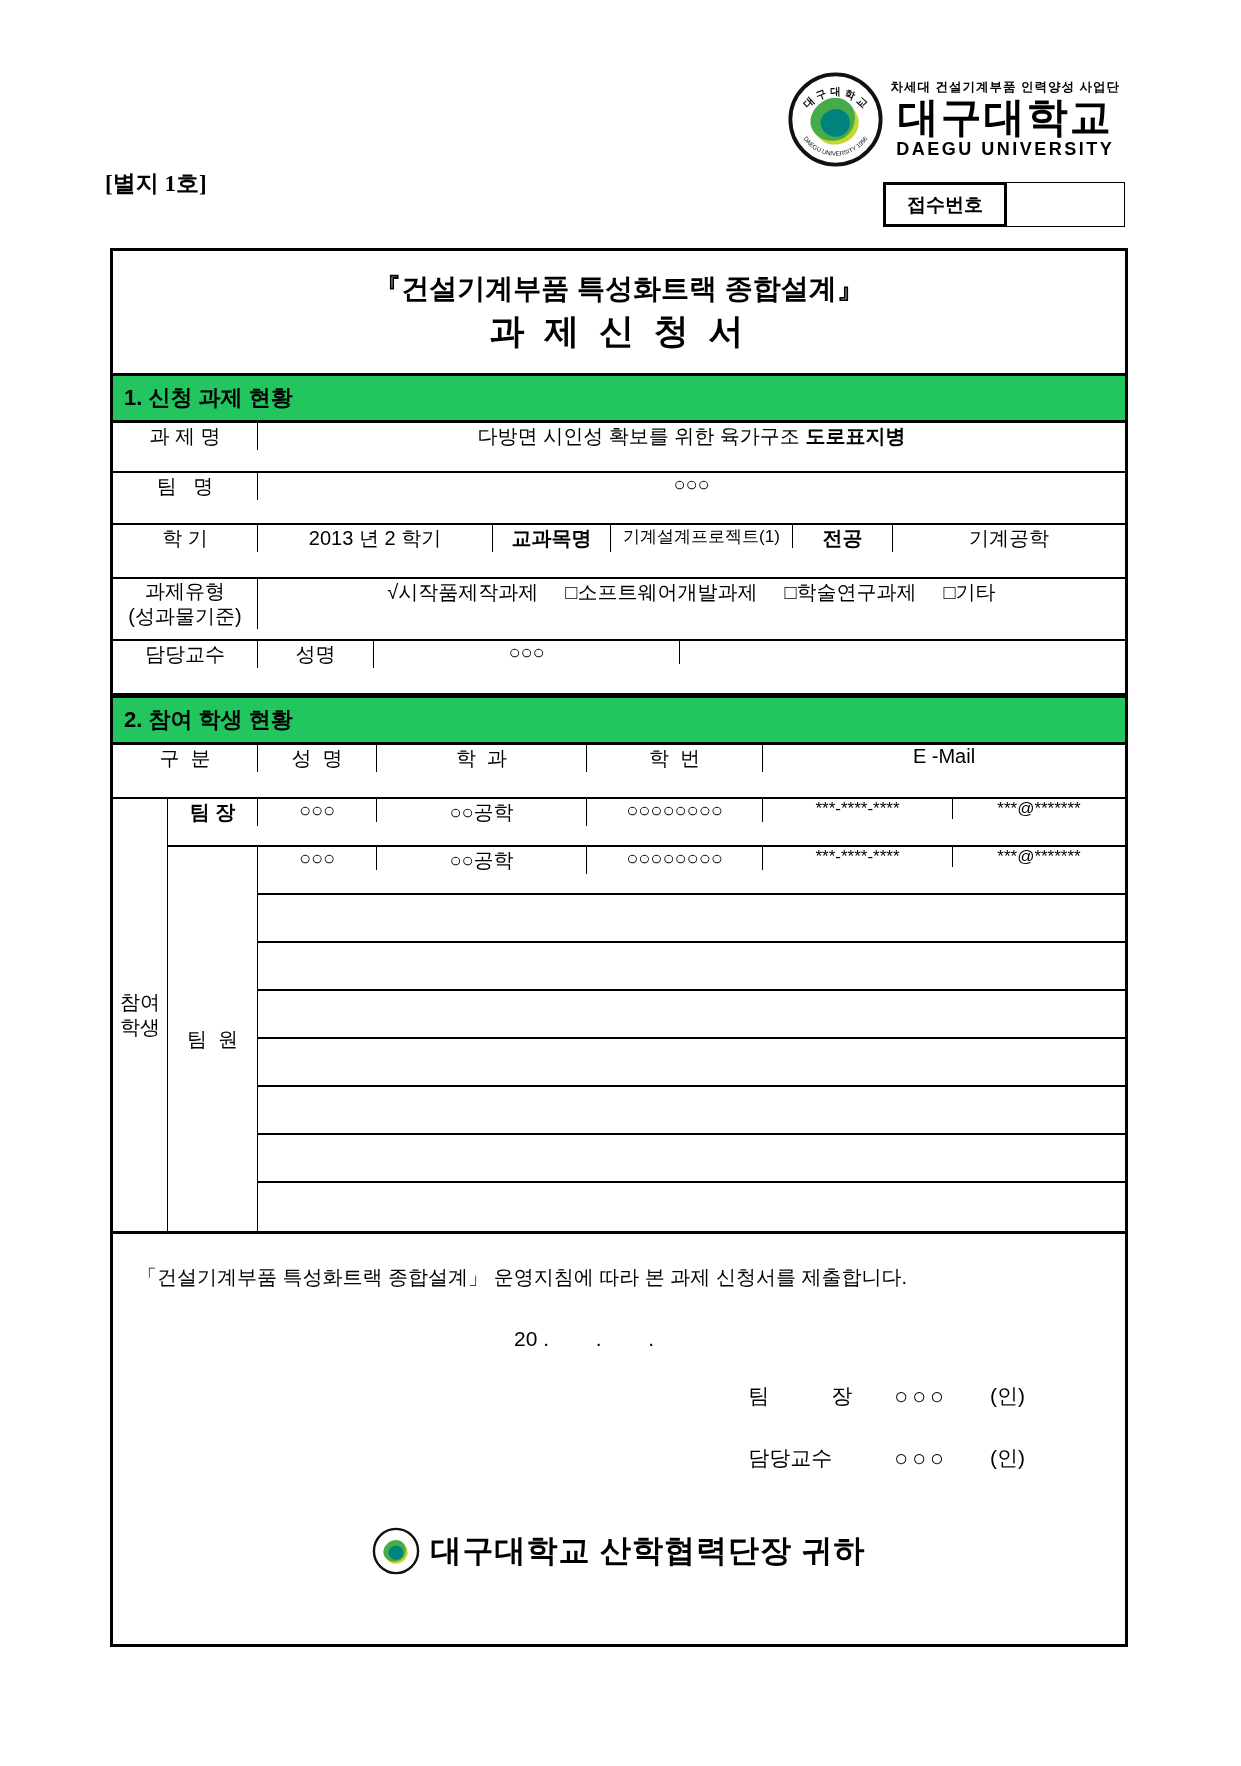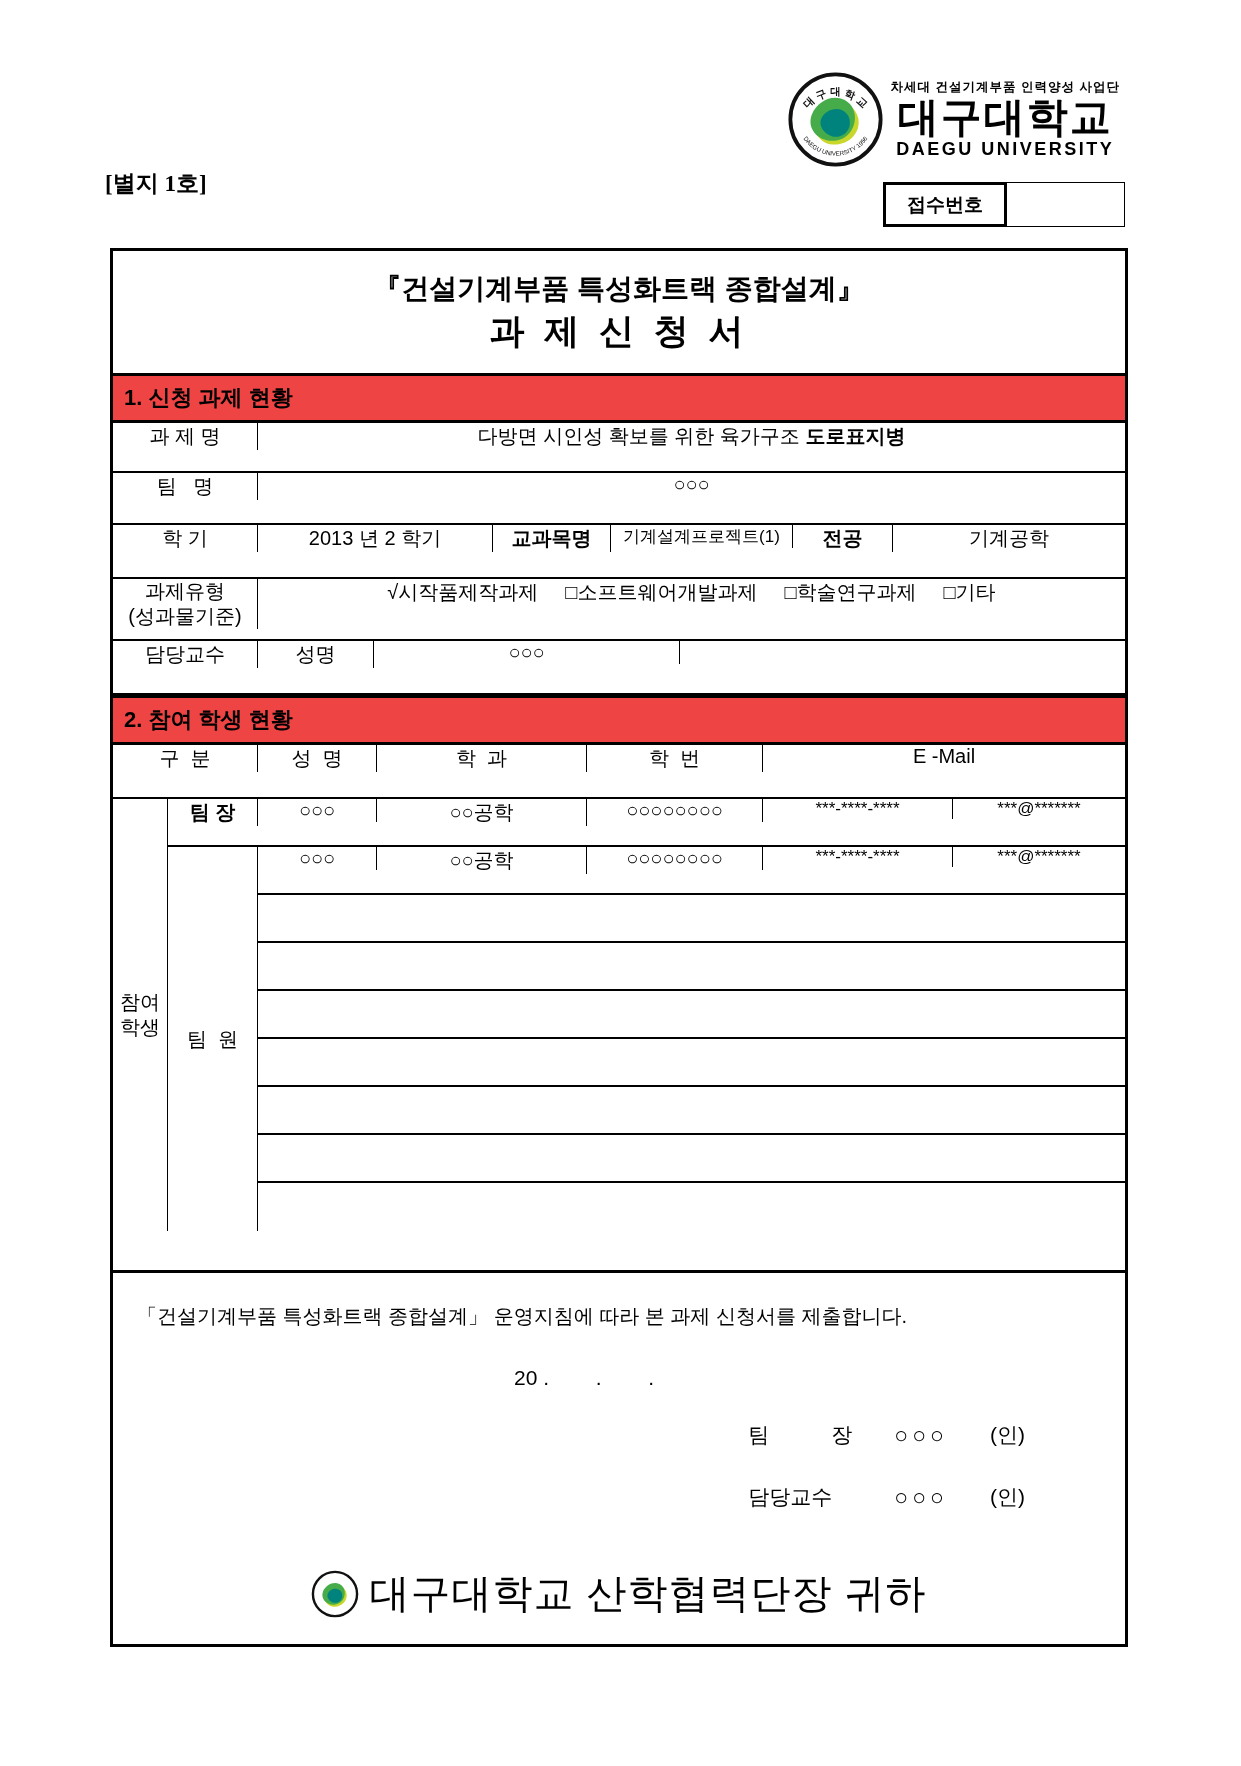--- a/index.html
+++ b/index.html
@@ -25,21 +25,21 @@
 
   
   .main-box { position:absolute; left:110px; top:248px; width:1018px; height:1399px;
               border:3px solid #000; background:#fff; }
 
   .title-block { height:122px; display:flex; flex-direction:column; align-items:center;
                  justify-content:center; }
   .t1 { font-size:28px; font-weight:bold; white-space:pre; }
   .t2 { font-size:35px; font-weight:bold; letter-spacing:5px; white-space:pre; }
 
-  .section-bar { height:50px; background:#ef4444; border-top:3px solid #000; border-bottom:3px solid #000;
+  .section-bar { height:50px; background:#22c55e; border-top:3px solid #000; border-bottom:3px solid #000;
                  display:flex; align-items:center; padding-left:11px; font-size:22px; font-weight:bold; }
 
   .trow { display:flex; border-bottom:2px solid #000; align-items:flex-start; }
   .cell { border-right:1px solid #000; display:flex; align-items:center; justify-content:center;
           font-size:20px; white-space:pre; text-align:center; }
   .cell.last { border-right:none; }
   .b { font-weight:bold; }
   .small { font-size:17px; }
   .grow { flex:1 1 auto; }
   .col { display:flex; flex-direction:column; }
@@ -48,30 +48,30 @@
   .w210{width:210px}.w235{width:235px}.w306{width:306px}
   .h50{height:50px}.h52{height:52px}.h54{height:54px}.h62{height:62px}.h48{height:48px}
 
   .type-opts { gap:27px; }
   .two-line { flex-direction:column; line-height:1.25; }
   .rows-stack .trow:last-child { border-bottom:none; }
   .memberwrap { display:flex; flex:1 1 auto; }
   .t2body { display:flex; }
 
   
-  .footer-block { border-top:3px solid #000; height:420px; position:relative;margin-top:39px; }
+  .footer-block { border-top:3px solid #000; height:420px; position:relative; }
   .statement { margin:30px 20px 0 24px; font-size:20px; white-space:pre; }
   .dateline { margin-top:36px; text-align:center; font-size:21px; white-space:pre;
               transform:translateX(-35px); }
   .sig-row { display:flex; align-items:center; justify-content:flex-end; margin:0 100px 0 0;
              gap:42px; font-size:21px; height:34px; margin-top:28px; }
   .sig-row .role { width:104px; text-align-last:justify; text-align:justify; }
   .sig-row .sname { font-size:23px; letter-spacing:4px; }
   .recipient-row { margin-top:52px; display:flex; align-items:center; justify-content:center; gap:10px; }
-  .recipient-text { font-size:40px; font-weight:normal; letter-spacing:1px; white-space:pre; }
+  .recipient-text { font-size:31px; font-weight:bold; letter-spacing:1px; white-space:pre; }
 </style>
 </head>
 <body>
 
 <div class="page">
 
   <div class="brand">
     <svg width="95" height="95" viewBox="0 0 100 100">
       <defs>
         <path id="arcTop" d="M 13,54 A 38,38 0 0 1 87,54"></path>

